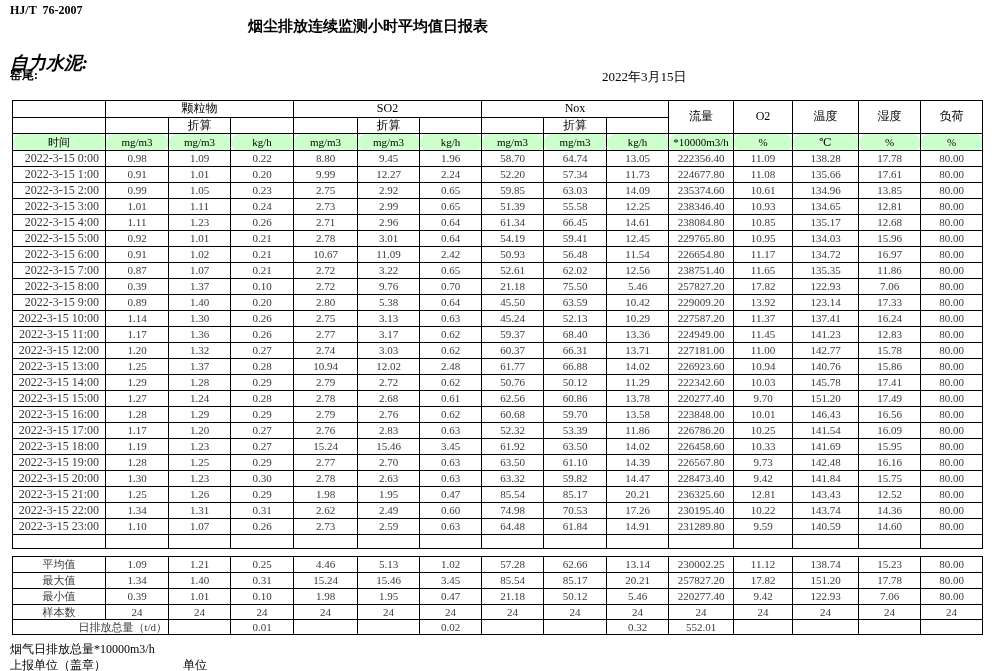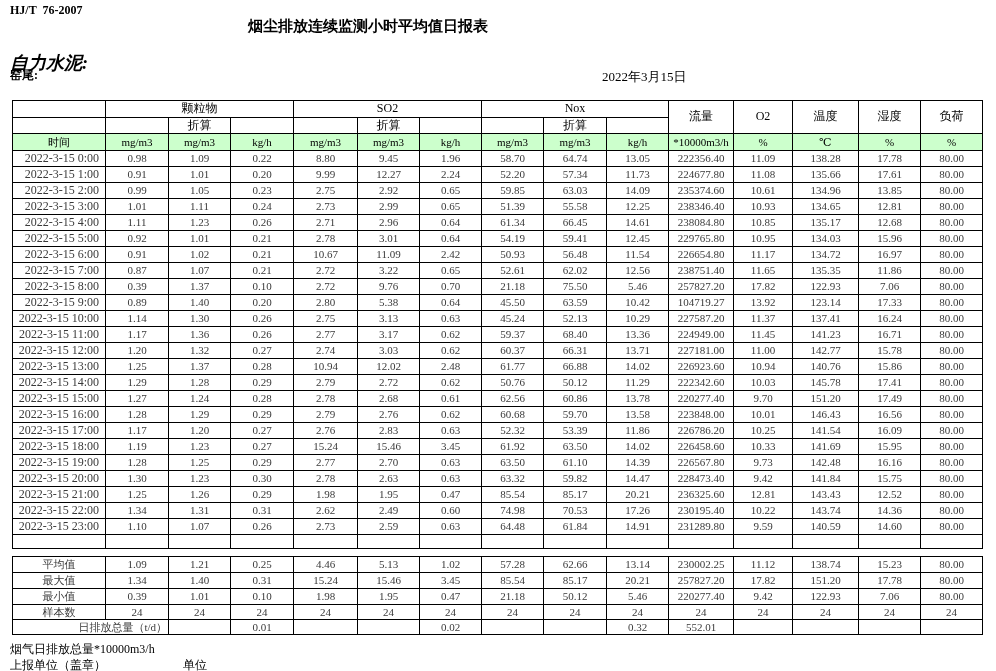--- a/index.html
+++ b/index.html
@@ -16,21 +16,21 @@
   .report-date{left:602px;top:68px;font-size:13px;}
   table{border-collapse:collapse;table-layout:fixed;width:970px;}
   #main-table{position:absolute;left:12px;top:100px;}
   #summary-table{position:absolute;left:12px;top:556px;}
   td{
     border:1px solid #000;padding:0 1px;font-size:11px;text-align:center;
     white-space:nowrap;overflow:hidden;color:#3a3a3a;line-height:1.1;
   }
   thead td{color:#000;font-size:12px;}
   tr.h1{height:17px;} tr.h2{height:16px;} tr.h3{height:17px;}
-  tr.h3 td{background:#ccffcc;font-size:11px;}
+  tr.h3 td{background:#ccffcc;font-size:11px;border-radius:8px;}
   tbody tr{height:16px;}
   tr.empty-row{height:14px;}
   td.time{ text-align:right;padding-right:6px;font-size:12px;margin-left:30px;}
   #summary-table tr{height:16px;}
   #summary-table tr:nth-child(4){height:15px;}
   #summary-table tr:nth-child(5){height:15px;}
   td.sum-label{color:#3a3a3a;}
   td.total-label{text-align:right;padding-left:9px;color:#3a3a3a;}
   .footer1{left:10px;top:641px;font-size:12px;}
   .footer2{left:10px;top:657px;font-size:12px;}
@@ -263,21 +263,21 @@
         <td class="time">2022-3-15 9:00</td>
         <td>0.89</td>
         <td>1.40</td>
         <td>0.20</td>
         <td>2.80</td>
         <td>5.38</td>
         <td>0.64</td>
         <td>45.50</td>
         <td>63.59</td>
         <td>10.42</td>
-        <td>104719.27</td>
+        <td>229009.20</td>
         <td>13.92</td>
         <td>123.14</td>
         <td>17.33</td>
         <td>80.00</td>
       </tr>
       <tr>
         <td class="time">2022-3-15 10:00</td>
         <td>1.14</td>
         <td>1.30</td>
         <td>0.26</td>
@@ -300,21 +300,21 @@
         <td>0.26</td>
         <td>2.77</td>
         <td>3.17</td>
         <td>0.62</td>
         <td>59.37</td>
         <td>68.40</td>
         <td>13.36</td>
         <td>224949.00</td>
         <td>11.45</td>
         <td>141.23</td>
-        <td>16.71</td>
+        <td>12.83</td>
         <td>80.00</td>
       </tr>
       <tr>
         <td class="time">2022-3-15 12:00</td>
         <td>1.20</td>
         <td>1.32</td>
         <td>0.27</td>
         <td>2.74</td>
         <td>3.03</td>
         <td>0.62</td>

